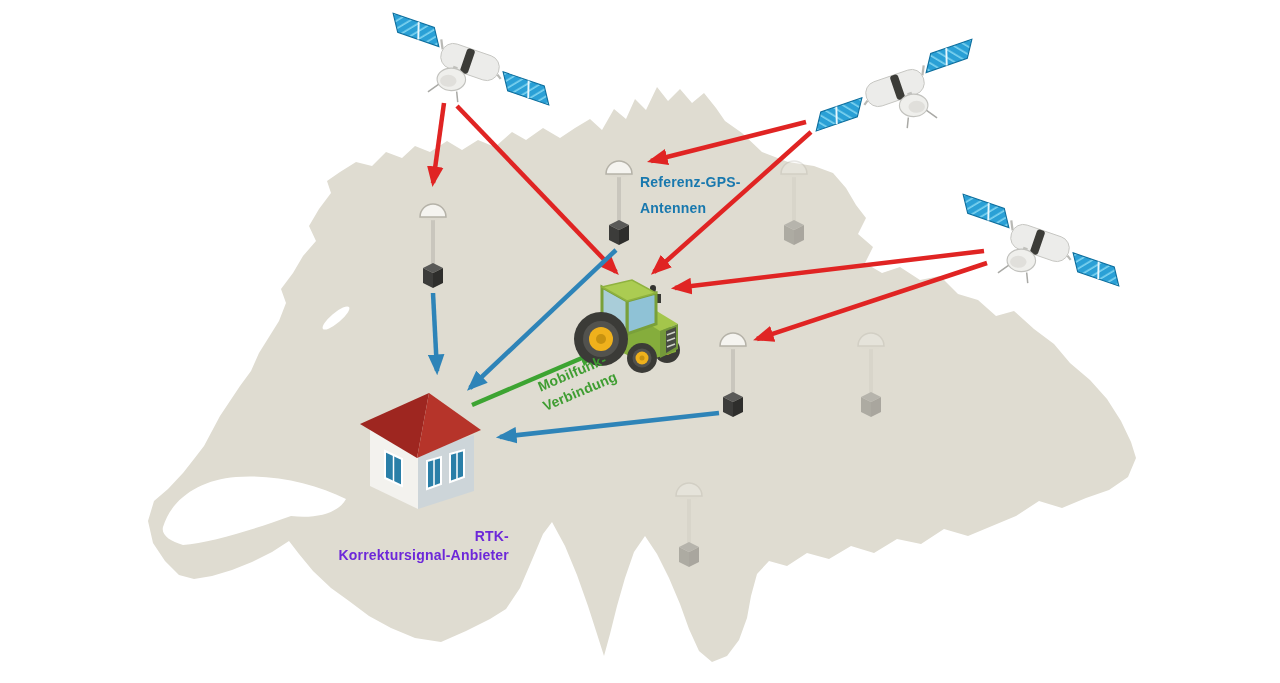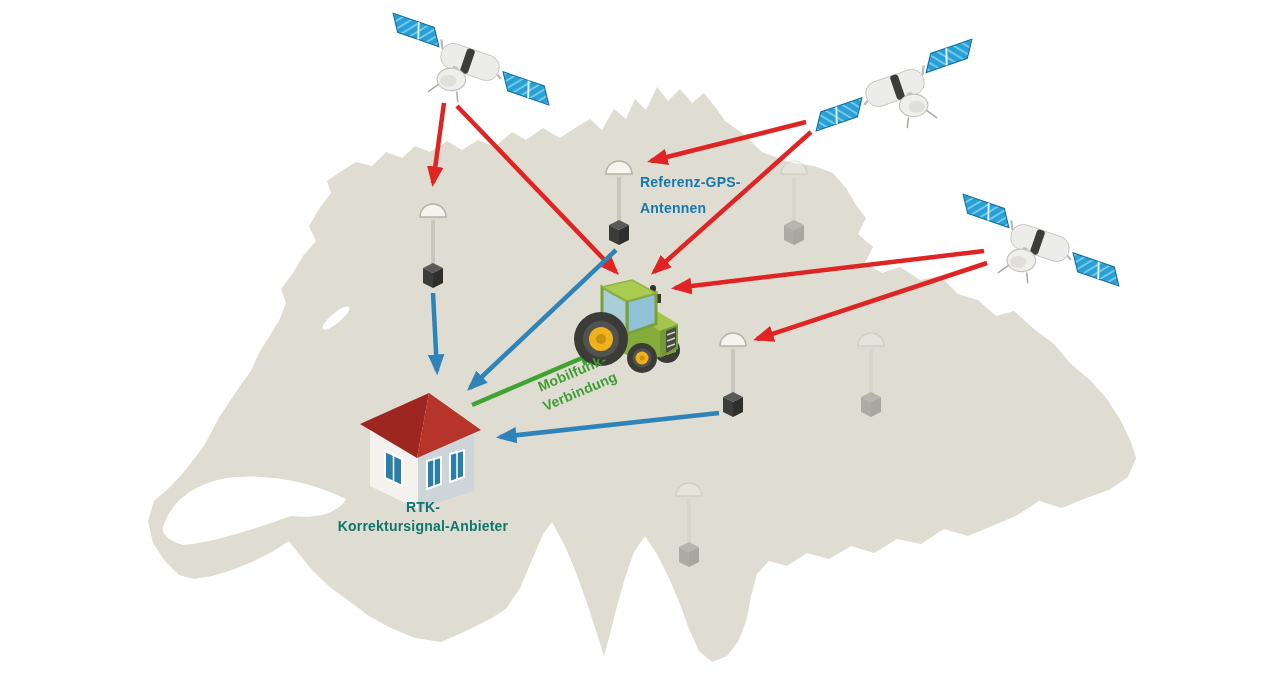--- a/index.html
+++ b/index.html
@@ -2,21 +2,21 @@
 <html><head>
 <meta charset="utf-8">
 <style>
   html,body{margin:0;padding:0;background:#ffffff;}
   .stage{position:relative;width:1280px;height:683px;background:#ffffff;overflow:hidden;
          font-family:"Liberation Sans",sans-serif;}
   .stage svg{position:absolute;left:0;top:0;}
   .lbl{position:absolute;font-weight:bold;font-size:14px;letter-spacing:.2px;}
   .lbl span{display:block;}
   #lbl-ref{left:640px;top:170px;color:#1878ae;line-height:1.85;text-align:left;}
-  #lbl-rtk{left:337px;top:498px;width:172px;color:#0f766e;line-height:1.35;text-align:center;}
+  #lbl-rtk{left:337px;top:527px;width:172px;color:#6d28d9;line-height:1.35;text-align:right;}
   #lbl-mob{left:515px;top:362px;width:122px;color:#3f9d32;line-height:1.45;text-align:center;
            transform:rotate(-23deg);}
 </style>
 </head>
 <body>
 
 <div class="stage">
 
 <svg width="1280" height="683" viewBox="0 0 1280 683">
   <defs>

